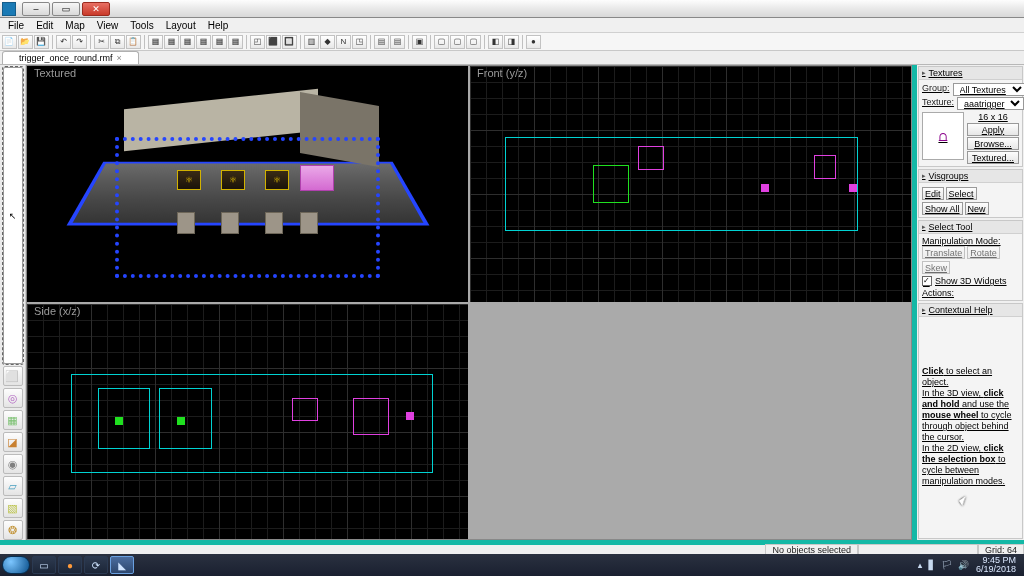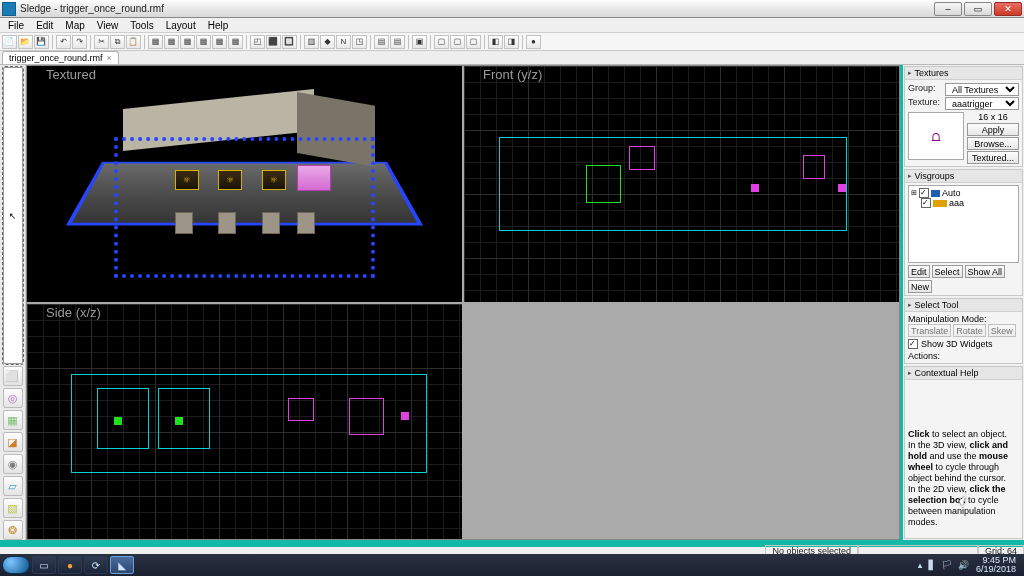--- a/index.html
+++ b/index.html
@@ -17,35 +17,35 @@
   .menubar { height: 15px; background: #f0f0f0; display:flex; align-items: center; padding: 0 2px; border-bottom:1px solid #d0d0d0; }
   .menubar span { padding: 0 6px; color:#000; cursor:default; }
 
   
   .toolbar { height: 18px; background:#f6f6f6; border-bottom:1px solid #c8c8c8; display:flex; align-items:center; padding: 0 2px; gap:1px; }
   .tbtn { width:15px; height:14px; border:1px solid #c2c2c2; background:linear-gradient(#fff,#e8e8e8); display:flex; align-items:center; justify-content:center; font-size:8px; color:#333; }
   .tsep { width:1px; height:14px; background:#c0c0c0; margin:0 2px; }
 
   
   .tabbar { height: 14px; background: #eee; border-bottom:1px solid #b8b8b8; display:flex; align-items:flex-end; padding-left:2px; }
-  .tab { height:13px; padding:0 6px; background:#fff; border:1px solid #b0b0b0; border-bottom:none; border-radius:3px 3px 0 0; display:flex; align-items:center; gap:4px; font-size:9px; }
+  .tab { height:13px; padding:0 16px; background:#fff; border:1px solid #b0b0b0; border-bottom:none; border-radius:3px 3px 0 0; display:flex; align-items:center; gap:4px; font-size:9px; }
   .tabclose { color:#888; cursor:pointer; }
 
   
   .mainrow { flex:1; display:flex; min-height:0; background:#f0f0f0; }
 
   
   .leftcol { width:26px; background:#eaeaea; border-right:1px solid #ccc; display:flex; flex-direction:column; align-items:center; padding-top:2px; gap:2px; }
   .ltool { width:20px; height:20px; border:1px solid #bbb; border-radius:2px; display:flex; align-items:center; justify-content:center; font-size:11px; background:linear-gradient(#fdfdfd,#e4e4e4); }
   .ltool.sel { outline: 1px dashed #666; }
 
   
   .viewports { flex:1; display:grid; grid-template-columns:1fr 1fr; grid-template-rows:1fr 1fr; gap:2px; background:#aaa; border:1px solid #888; }
   .vp { background:#000; position:relative; overflow:hidden; }
-  .vp .vplabel { position:absolute; top:0; left:16px; color:#9a9a9a; font-size:13px; padding:1px 3px; }
+  .vp .vplabel { position:absolute; top:0; left:4px; color:#9a9a9a; font-size:11px; padding:1px 3px; }
   .grid { position:absolute; inset:0; background-image:
     linear-gradient(#1c1c1c 1px, transparent 1px),
     linear-gradient(90deg,#1c1c1c 1px, transparent 1px);
     background-size: 16px 16px;
   }
   .grid::after { content:""; position:absolute; inset:0; background-image:
     linear-gradient(#2e2e2e 1px, transparent 1px),
     linear-gradient(90deg,#2e2e2e 1px, transparent 1px);
     background-size: 64px 64px;
   }
@@ -58,41 +58,41 @@
   
   .scene { position:absolute; inset:0; background:#000; }
   .floor3d { position:absolute; left:14%; top:30%; width:72%; height:45%; background:linear-gradient(#6b6b6b,#353535); transform:perspective(400px) rotateX(55deg) rotateZ(0deg); border:2px solid #2545ff; outline:2px solid #2545ff; }
   .wall3d { position:absolute; background:#b9b4a4; }
   .crate3d { position:absolute; width:24px; height:20px; background:linear-gradient(#3a2b15,#1b1309); border:1px solid #d2b200; }
   .crate3d::after { content:"⚛"; position:absolute; inset:0; display:flex; align-items:center; justify-content:center; color:#e8c000; font-size:9px; }
   .pink3d { position:absolute; width:34px; height:26px; background:linear-gradient(#eaa8e8,#d46ad1); border:1px solid #b040ad; }
   .door3d { position:absolute; width:18px; height:22px; background:#9d9588; border:1px solid #6d6658; }
 
   
-  .rightcol { width:124px; background:#f0f0f0; border-left:3px solid #14b8a6; display:flex; flex-direction:column; font-size:9px; }
+  .rightcol { width:112px; background:#f0f0f0; border-left:5px solid #14b8a6; display:flex; flex-direction:column; font-size:9px;text-decoration:underline; }
   .panel { border:1px solid #c8c8c8; margin:1px; background:#f4f4f4; }
   .panelhdr { background:#e6e6e6; border-bottom:1px solid #d0d0d0; padding:1px 3px; display:flex; align-items:center; gap:3px; }
   .panelhdr .tri { font-size:7px; color:#555; }
   .panelbody { padding:2px 3px; }
   .fld { display:flex; gap:3px; margin:1px 0; }
   .fld label { width:34px; color:#222; }
   .sel { flex:1; height:13px; border:1px solid #999; background:#fff; font-size:9px; padding:0 2px; }
   .txpreview { width:68px; height:48px; background:#fff; border:1px solid #aaa; display:flex; align-items:center; justify-content:center; color:#8a008a; font-size:14px; }
   .btn { height:13px; border:1px solid #999; background:linear-gradient(#fdfdfd,#e6e6e6); font-size:9px; padding:0 4px; display:flex; align-items:center; justify-content:center; }
   .btn.sm { padding:0 2px; }
   .btnrow { display:flex; gap:2px; flex-wrap:wrap; }
   .visbox { height:78px; background:#fff; border:1px solid #aaa; padding:2px; }
   .treeitem { display:flex; align-items:center; gap:2px; }
   .chk { width:10px; height:10px; border:1px solid #666; background:#fff; }
   .chk.on::after { content:"✓"; font-size:8px; position:relative; left:0; top:-2px; }
   .visauto { width:9px; height:7px; background:#2060b0; display:inline-block; }
   .visaaa { width:14px; height:7px; background:#e0a000; display:inline-block; }
 
   
-  .statusbar { height:14px; background:#f0f0f0; border-top:7px solid #14b8a6; display:flex; align-items:center; font-size:9px; color:#222; }
+  .statusbar { height:14px; background:#f0f0f0; border-top:5px solid #14b8a6; display:flex; align-items:center; font-size:9px; color:#222; }
   .statusbar .spacer { flex:1; }
   .statcell { border:1px solid #c8c8c8; padding:0 6px; height:12px; display:flex; align-items:center; }
 
   
   .taskbar { height:22px; background:linear-gradient(#2a3140,#1a2030); display:flex; align-items:center; padding:0 2px; gap:2px; }
   .startorb { width:28px; height:18px; border-radius:9px; background:radial-gradient(circle at 30% 30%,#7cc6ff,#0a4f8a); border:1px solid #062f52; }
   .tbitem { width:24px; height:18px; border:1px solid #2b3a52; background:linear-gradient(#2d3a50,#1c2638); border-radius:2px; display:flex; align-items:center; justify-content:center; color:#cfe4ff; font-size:10px; }
   .tbitem.active { background:linear-gradient(#4a6c9e,#2d476e); border-color:#6aa0e0; }
   .tray { margin-left:auto; display:flex; align-items:center; gap:6px; color:#dbe8ff; font-size:9px; padding-right:6px; }
   .tray .clock { text-align:right; line-height:9px; }
@@ -102,21 +102,20 @@
   .cursor { position:absolute; left:960px; top:498px; width:10px; height:14px; pointer-events:none; }
   .cursor::before { content:""; position:absolute; border-left:8px solid #fff; border-bottom:6px solid transparent; border-top:0; transform:rotate(-35deg); filter:drop-shadow(0 0 1px #000); }
 </style>
 </head>
 <body>
 
 <div class="desktop">
 
   <div class="titlebar">
     <div class="appicon"></div>
-    <div class="title">Sledge - trigger_once_round.rmf</div>
     <div class="winbtn">–</div>
     <div class="winbtn">▭</div>
     <div class="winbtn close">✕</div>
   </div>
 
   <div class="menubar">
     <span>File</span>
     <span>Edit</span>
     <span>Map</span>
     <span>View</span>
@@ -262,33 +261,20 @@
           </div>
         </div>
       </div>
 
       <div class="panel">
         <div class="panelhdr">
             <span class="tri">▸</span>
             <span>Visgroups</span>
           </div>
         <div class="panelbody">
-          <div class="visbox">
-            <div class="treeitem">
-              <span style="font-size:7px;">⊞</span>
-                <span class="chk on"></span>
-                <span class="visauto"></span>
-                <span>Auto</span>
-            </div>
-            <div class="treeitem" style="padding-left:10px;">
-              <span class="chk on"></span>
-                <span class="visaaa"></span>
-                <span>aaa</span>
-            </div>
-          </div>
           <div class="btnrow" style="margin-top:2px;">
             <div class="btn sm">Edit</div>
             <div class="btn sm">Select</div>
             <div class="btn sm">Show All</div>
             <div class="btn sm">New</div>
           </div>
         </div>
       </div>
 
       <div class="panel">

